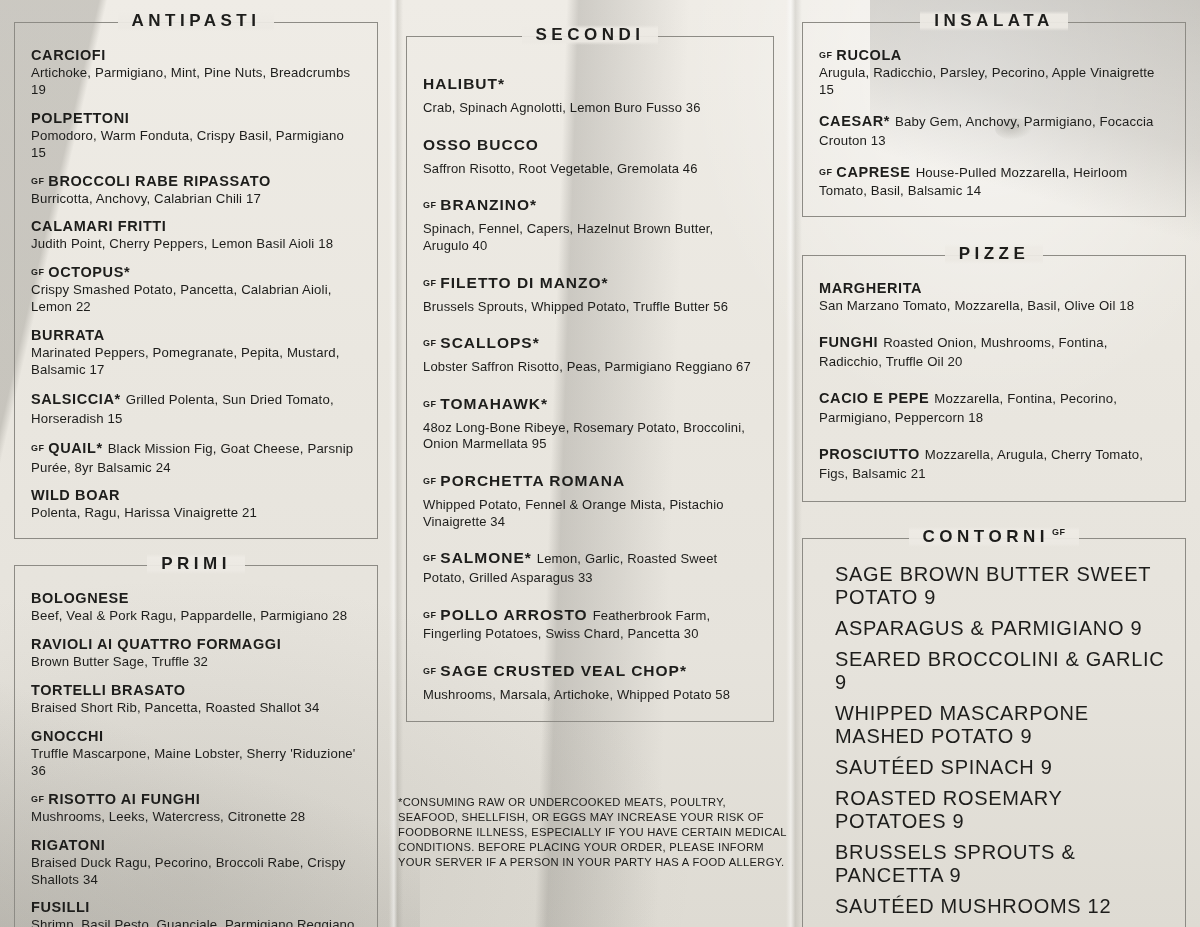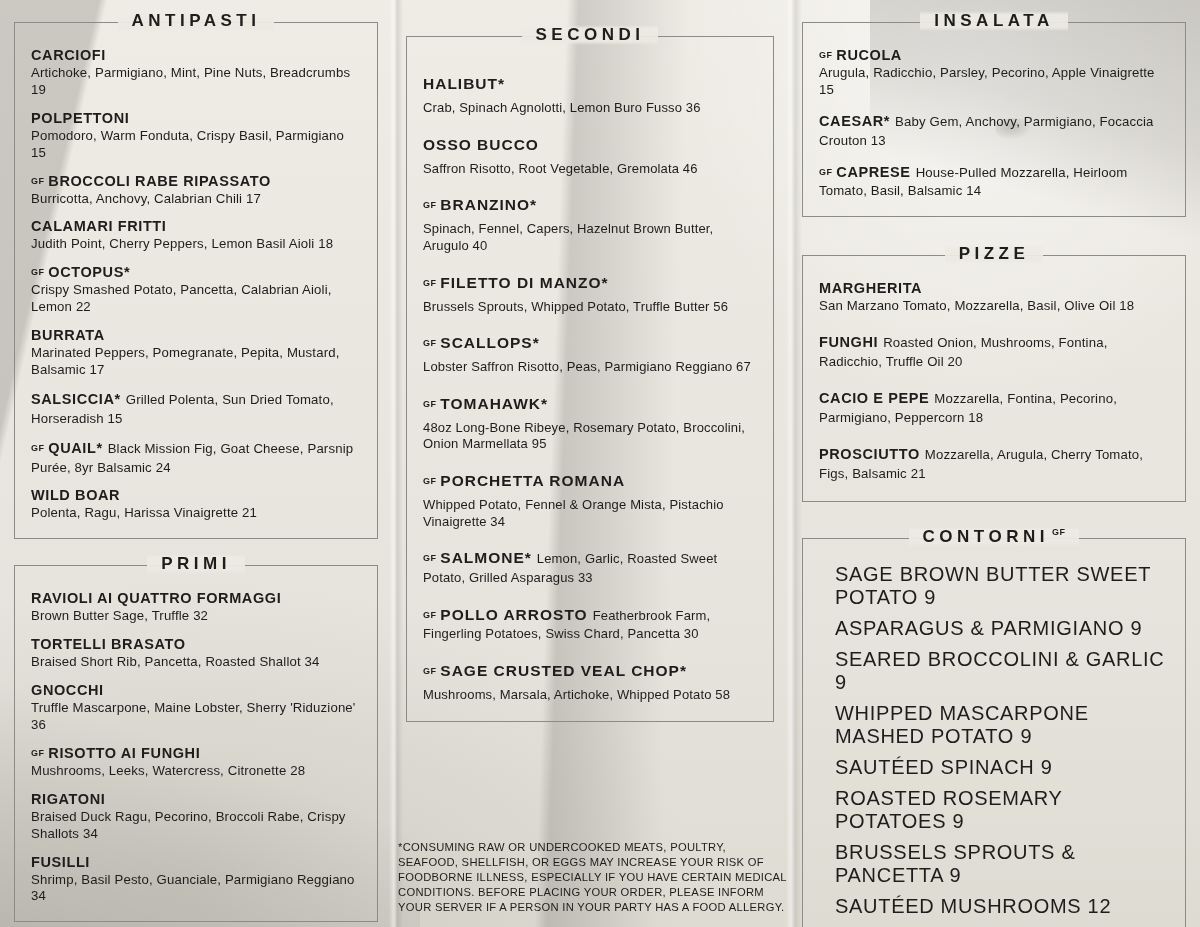--- a/index.html
+++ b/index.html
@@ -134,21 +134,21 @@
   .contorni-line {
     font-size: 20px;
     letter-spacing: 0.7px;
     margin-bottom: 8px;
     font-weight: normal;
   }
 
   .disclaimer {
     position: absolute;
     left: 398px;
-    top: 840px;
+    top: 795px;
     width: 390px;
     font-size: 11.2px;
     line-height: 1.35;
     letter-spacing: 0.3px;
   }
   .smudge {
     position: absolute;
     left: 995px; top: 118px;
     width: 38px; height: 22px;
     border-radius: 50%;
@@ -209,20 +209,24 @@
         <div class="nm">WILD BOAR</div>
         <div class="desc">Polenta, Ragu, Harissa Vinaigrette 21</div>
       </div>
     </div>
 
     <div class="section" style="margin-top:26px;">
       <div class="title-wrap">
         <span class="title-inner">PRIMI</span>
       </div>
 
+      <div class="item">
+        <div class="nm">BOLOGNESE</div>
+        <div class="desc">Beef, Veal &amp; Pork Ragu, Pappardelle, Parmigiano 28</div>
+      </div>
       <div class="item">
         <div class="nm">RAVIOLI AI QUATTRO FORMAGGI</div>
         <div class="desc">Brown Butter Sage, Truffle 32</div>
       </div>
       <div class="item">
         <div class="nm">TORTELLI BRASATO</div>
         <div class="desc">Braised Short Rib, Pancetta, Roasted Shallot 34</div>
       </div>
       <div class="item">
         <div class="nm">GNOCCHI</div>

